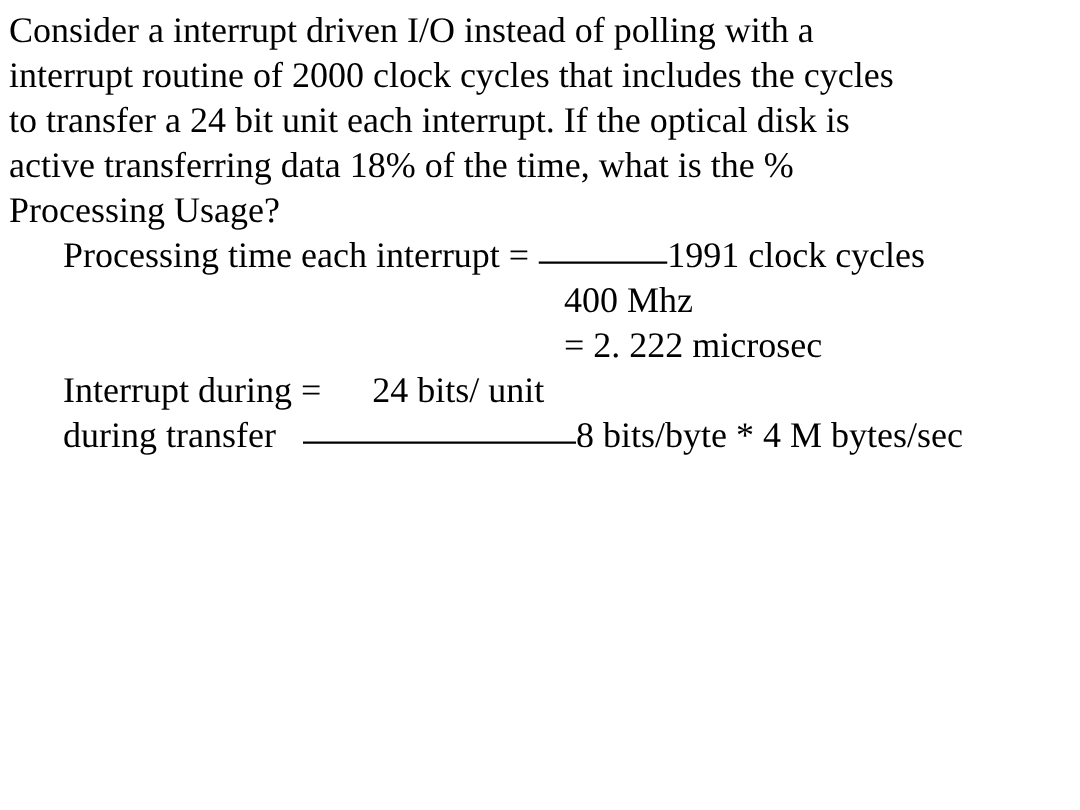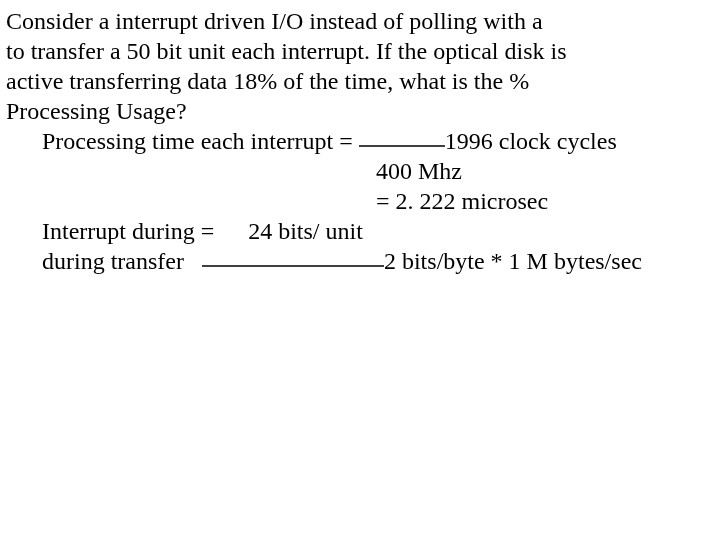--- a/index.html
+++ b/index.html
@@ -51,38 +51,39 @@
   .nowrap {
     white-space: nowrap;
   }
 </style>
 </head>
 <body>
 
 <div class="page">
 
   <p class="para">Consider a interrupt driven I/O instead of polling with a</p>
-  <p class="para">to transfer a 50 bit unit each interrupt.  If the optical disk is</p>
+  <p class="para">interrupt routine of 2000 clock cycles that includes the cycles</p>
+  <p class="para">to transfer a 24 bit unit each interrupt.  If the optical disk is</p>
   <p class="para">active transferring data 18% of the time, what is the %</p>
   <p class="para">Processing Usage?</p>
 
   <p class="para indent nowrap">
     <span>Processing time each interrupt = </span><span class="frac-line"><svg width="86" height="2">
           <line x1="0" y1="1" x2="86" y2="1" stroke="#000" stroke-width="1.5"></line>
-        </svg></span><span>1996 clock cycles</span>
+        </svg></span><span>1991 clock cycles</span>
   </p>
 
   <p class="para frac-bot-1">400 Mhz</p>
 
   <p class="para result-1">= 2. 222 microsec</p>
 
   <p class="para indent nowrap">
     <span>Interrupt during = </span><span style="display:inline-block;width:28px"></span><span>24 bits/ unit</span>
   </p>
 
   <p class="para indent nowrap">
     <span>during transfer</span><span style="display:inline-block;width:18px"></span><span class="frac-line-2"><svg width="182" height="2">
           <line x1="0" y1="1" x2="182" y2="1" stroke="#000" stroke-width="1.5"></line>
-        </svg></span><span>2 bits/byte * 1 M bytes/sec</span>
+        </svg></span><span>8 bits/byte * 4 M bytes/sec</span>
   </p>
 
 
 </div>
 
 </body></html>

